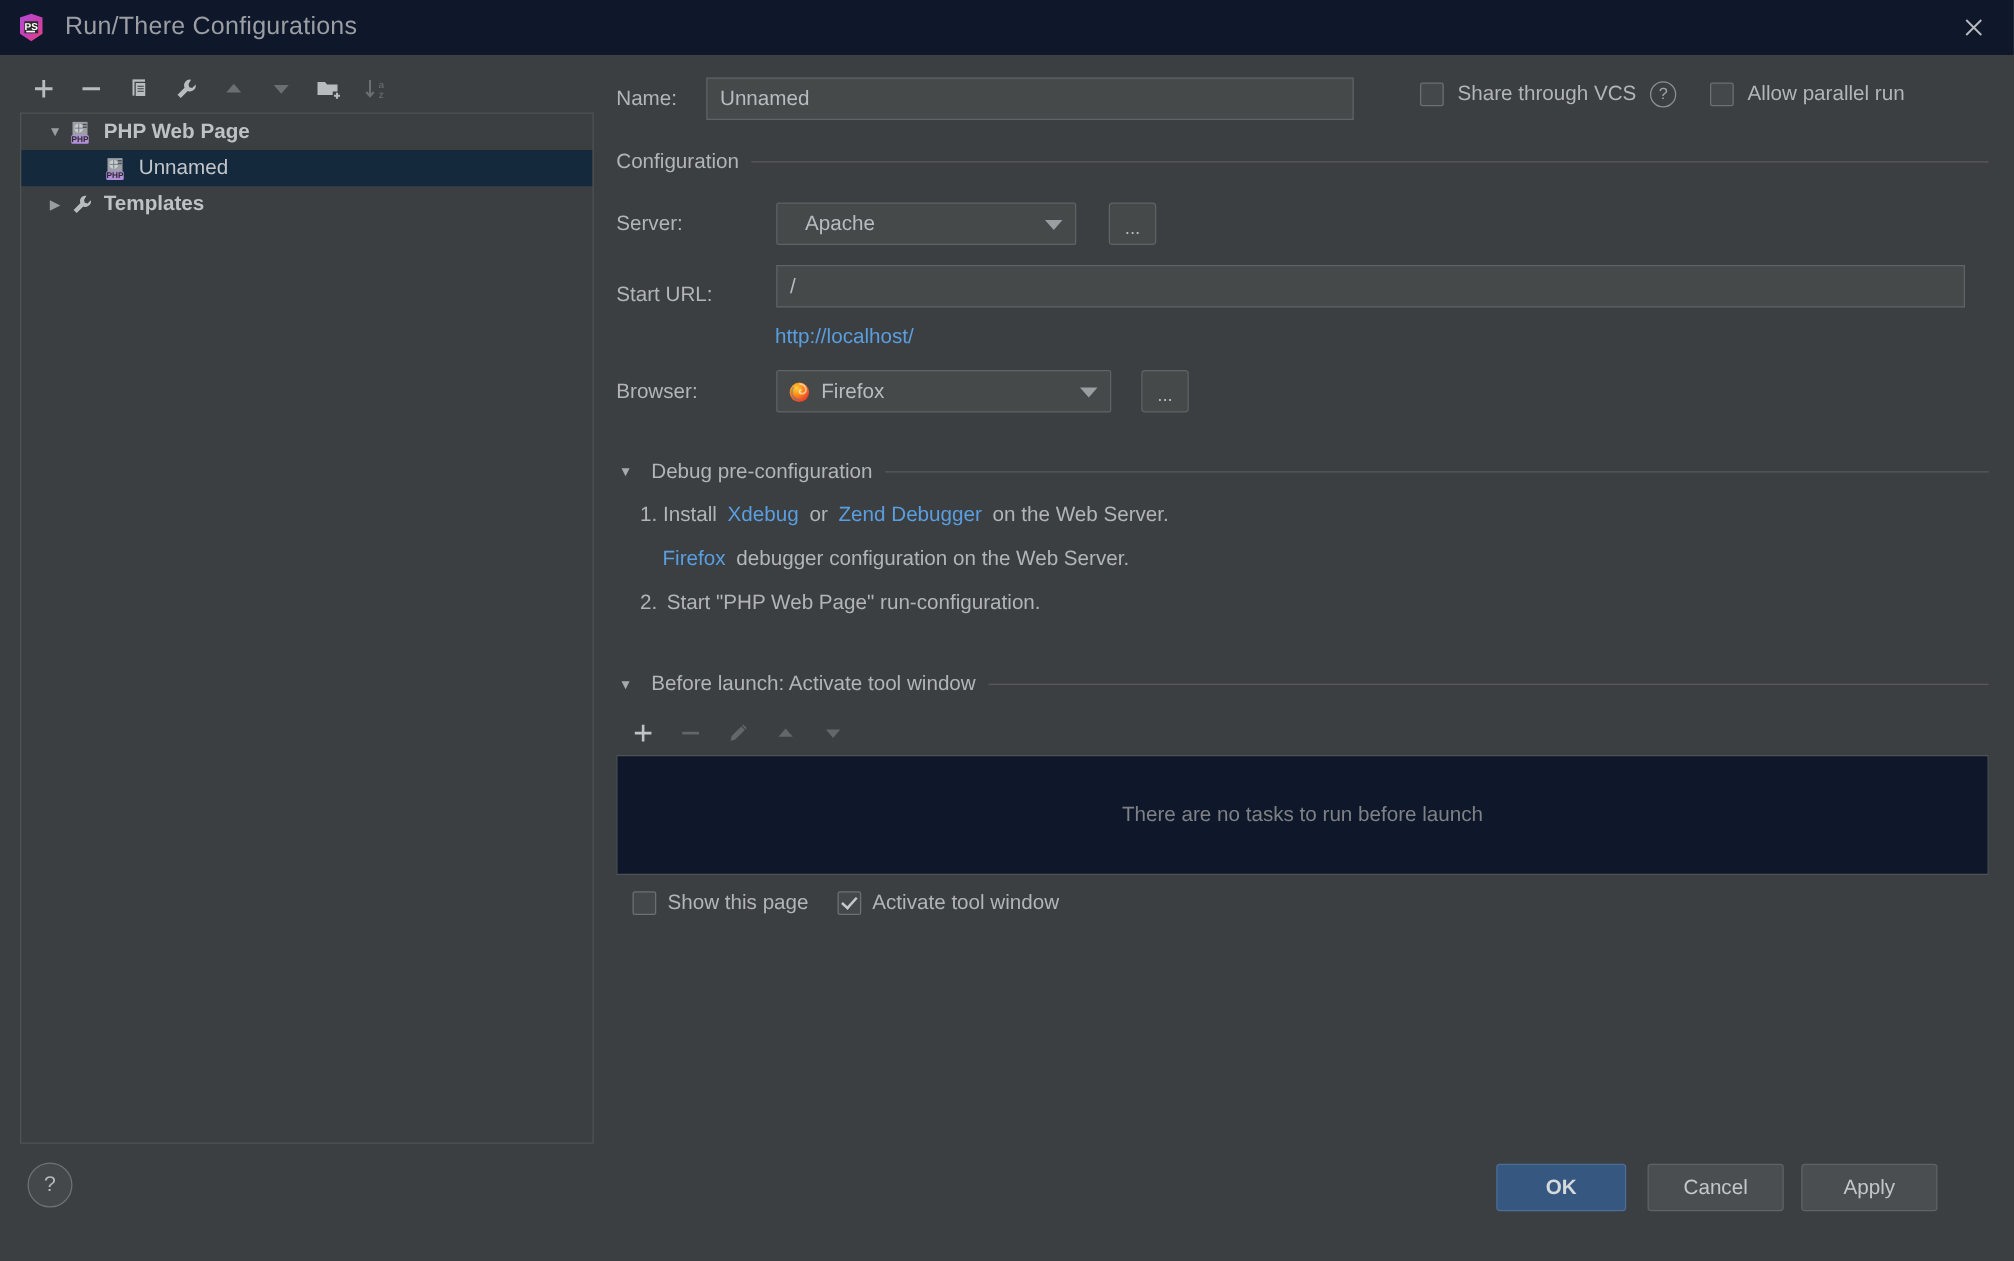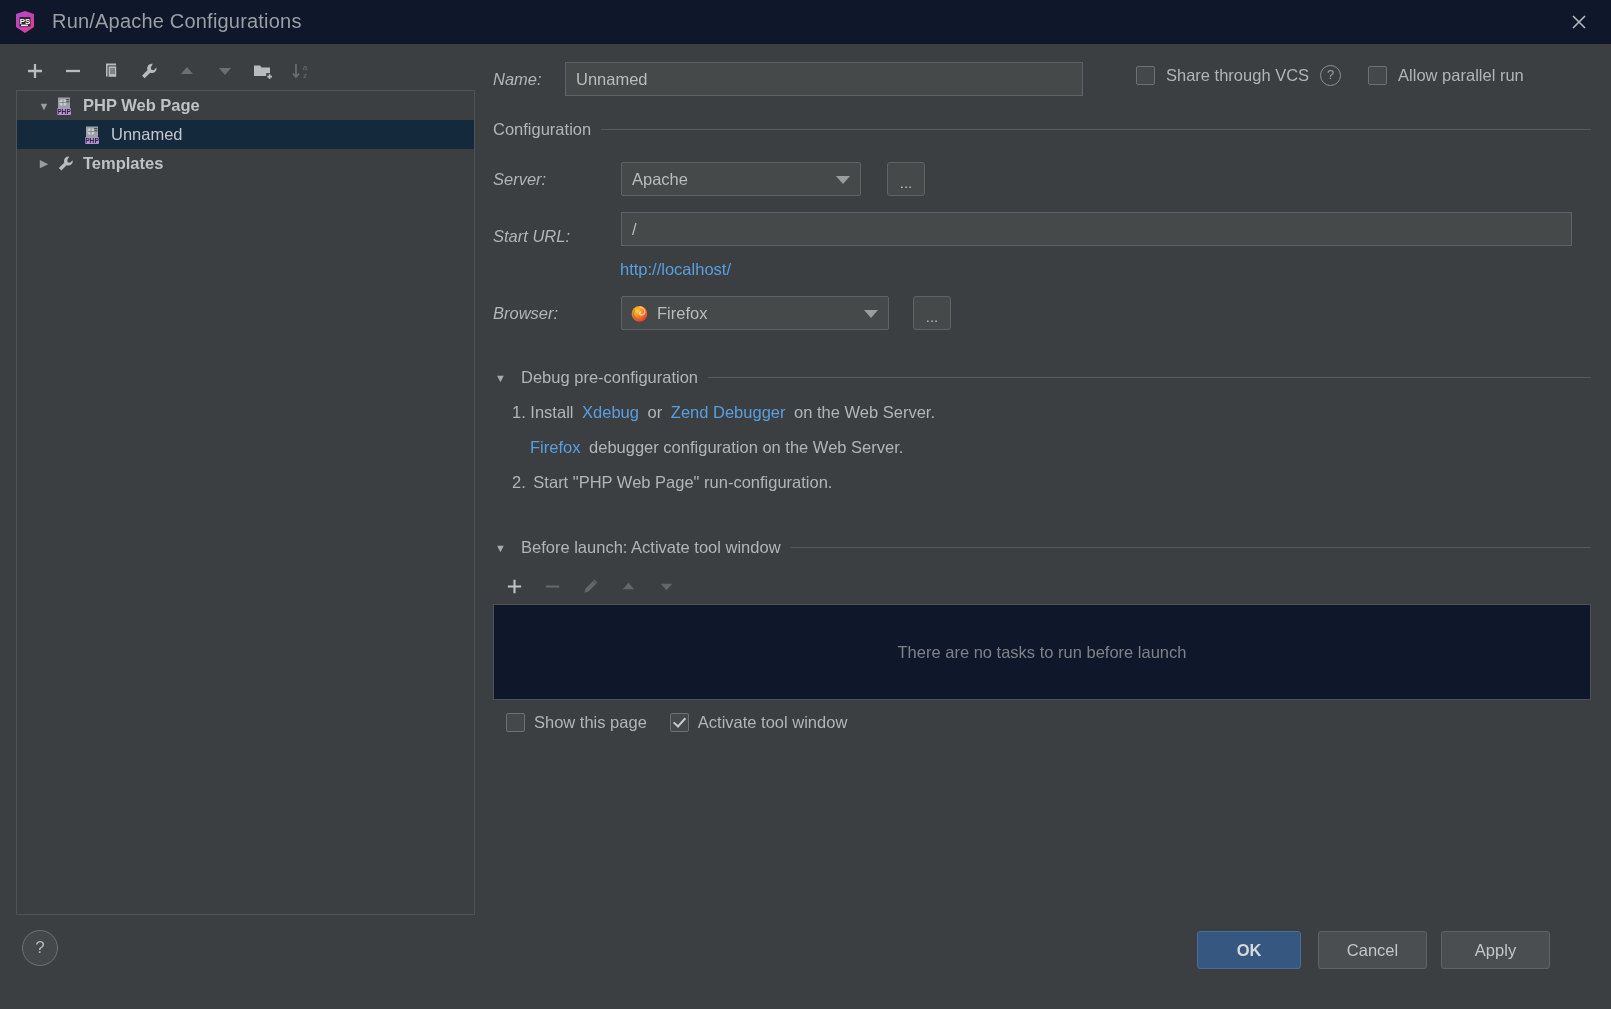--- a/index.html
+++ b/index.html
@@ -75,21 +75,21 @@
   .tree-row.selected { background: #15293d; }
   .tree-row .arrow {
     width: 22px; display: flex; align-items: center; justify-content: center;
     color: #9a9da0; font-size: 11px;
   }
   .tree-row .arrow.empty { visibility: hidden; }
   .tree-row .label { font-size: 16.5px; color: #c3c6c9; }
   .tree-row.bold .label { font-weight: bold; color: #bfc2c5; }
   .tree-row .ico { display: inline-flex; margin-right: 6px; }
   .indent { width: 28px; display:inline-block; }
-  .lbl { color: #b2b5b8; font-size: 16.5px; font-style: italic; }
+  .lbl { color: #b2b5b8; font-size: 16.5px; }
   .textfield {
     background: #45494a;
     border: 1px solid #5e6366;
     color: #b9bcbe;
     font-family: "Liberation Sans", sans-serif;
     font-size: 16.5px;
     padding: 0 10px;
     box-sizing: border-box;
     height: 34px; line-height: 32px;
     outline: none;
@@ -134,21 +134,21 @@
   .twisty {
     color: #a7aaad; font-size: 11px; margin-right: 2px;
     display: inline-block; width: 14px; cursor: pointer;
   }
 
   
   .combo {
     background: #45494a; border: 1px solid #5e6366;
     height: 34px; box-sizing: border-box;
     display: flex; align-items: center;
-    padding-left: 10px; cursor: pointer; position: relative;
+    padding-left: 22px; cursor: pointer; position: relative;
     color: #b9bcbe; font-size: 16.5px;
     border-radius: 2px;
   }
   .combo .caret {
     position: absolute; right: 10px; top: 50%;
     width: 0; height: 0; margin-top: -3px;
     border-left: 7px solid transparent;
     border-right: 7px solid transparent;
     border-top: 8px solid #9a9ea1;
   }
@@ -228,21 +228,21 @@
             <stop offset="55%" stop-color="#c63fb0"></stop>
             <stop offset="100%" stop-color="#e8437c"></stop>
           </linearGradient>
         </defs>
         <path d="M5 6 L14 3 L23 6 L23 19 L14 25 L5 19 Z" fill="url(#psg)"></path>
         <path d="M8.5 9 L19.5 9 L19.5 18.5 L8.5 18.5 Z" fill="#2b2b2b"></path>
         <text x="14" y="16" font-family="Liberation Sans, sans-serif" font-size="8" font-weight="bold" fill="#ffffff" text-anchor="middle">PS</text>
         <rect x="10" y="16.6" width="7" height="1.3" fill="#ffffff"></rect>
       </svg>
     </span>
-    <span class="title-text">Run/Apache Configurations</span>
+    <span class="title-text">Run/There Configurations</span>
     <span class="close-btn">
       <svg width="20" height="20" viewBox="0 0 20 20">
         <path d="M4 4 L16 16 M16 4 L4 16" stroke="#b6b9bb" stroke-width="1.6" fill="none"></path>
       </svg>
     </span>
   </div>
 
   <div class="left-toolbar">
 
     <span class="tb-btn">

